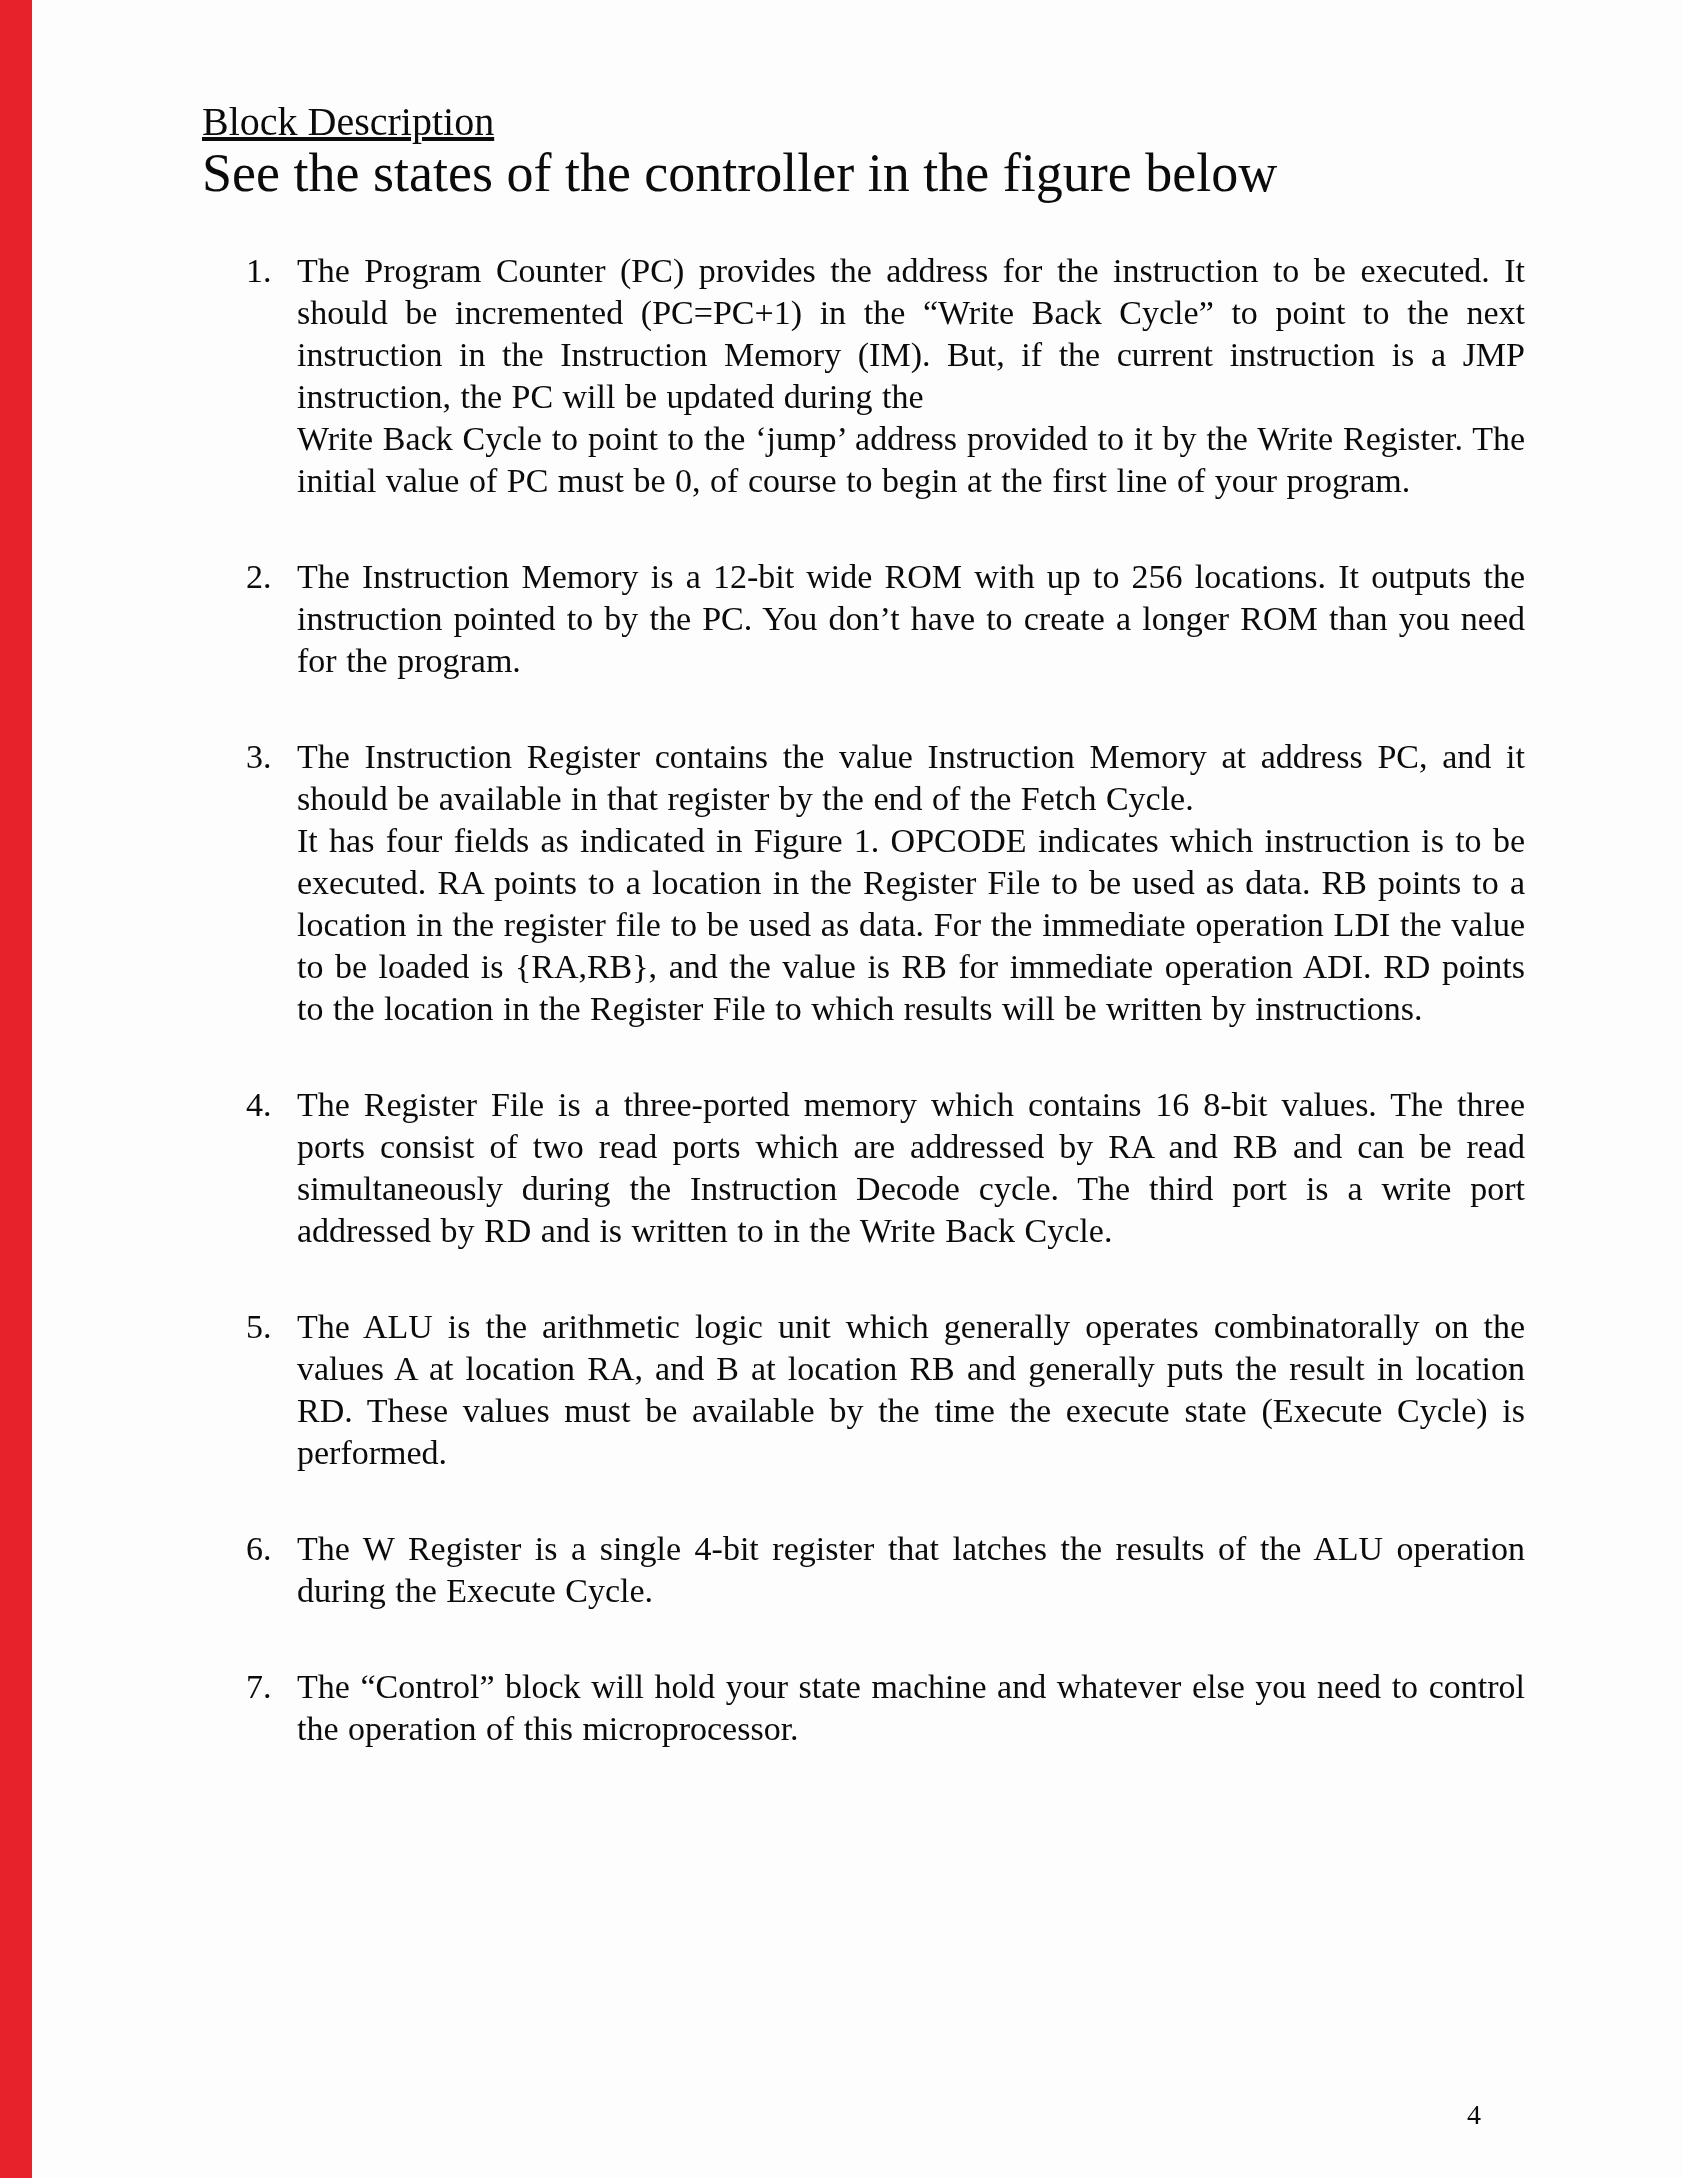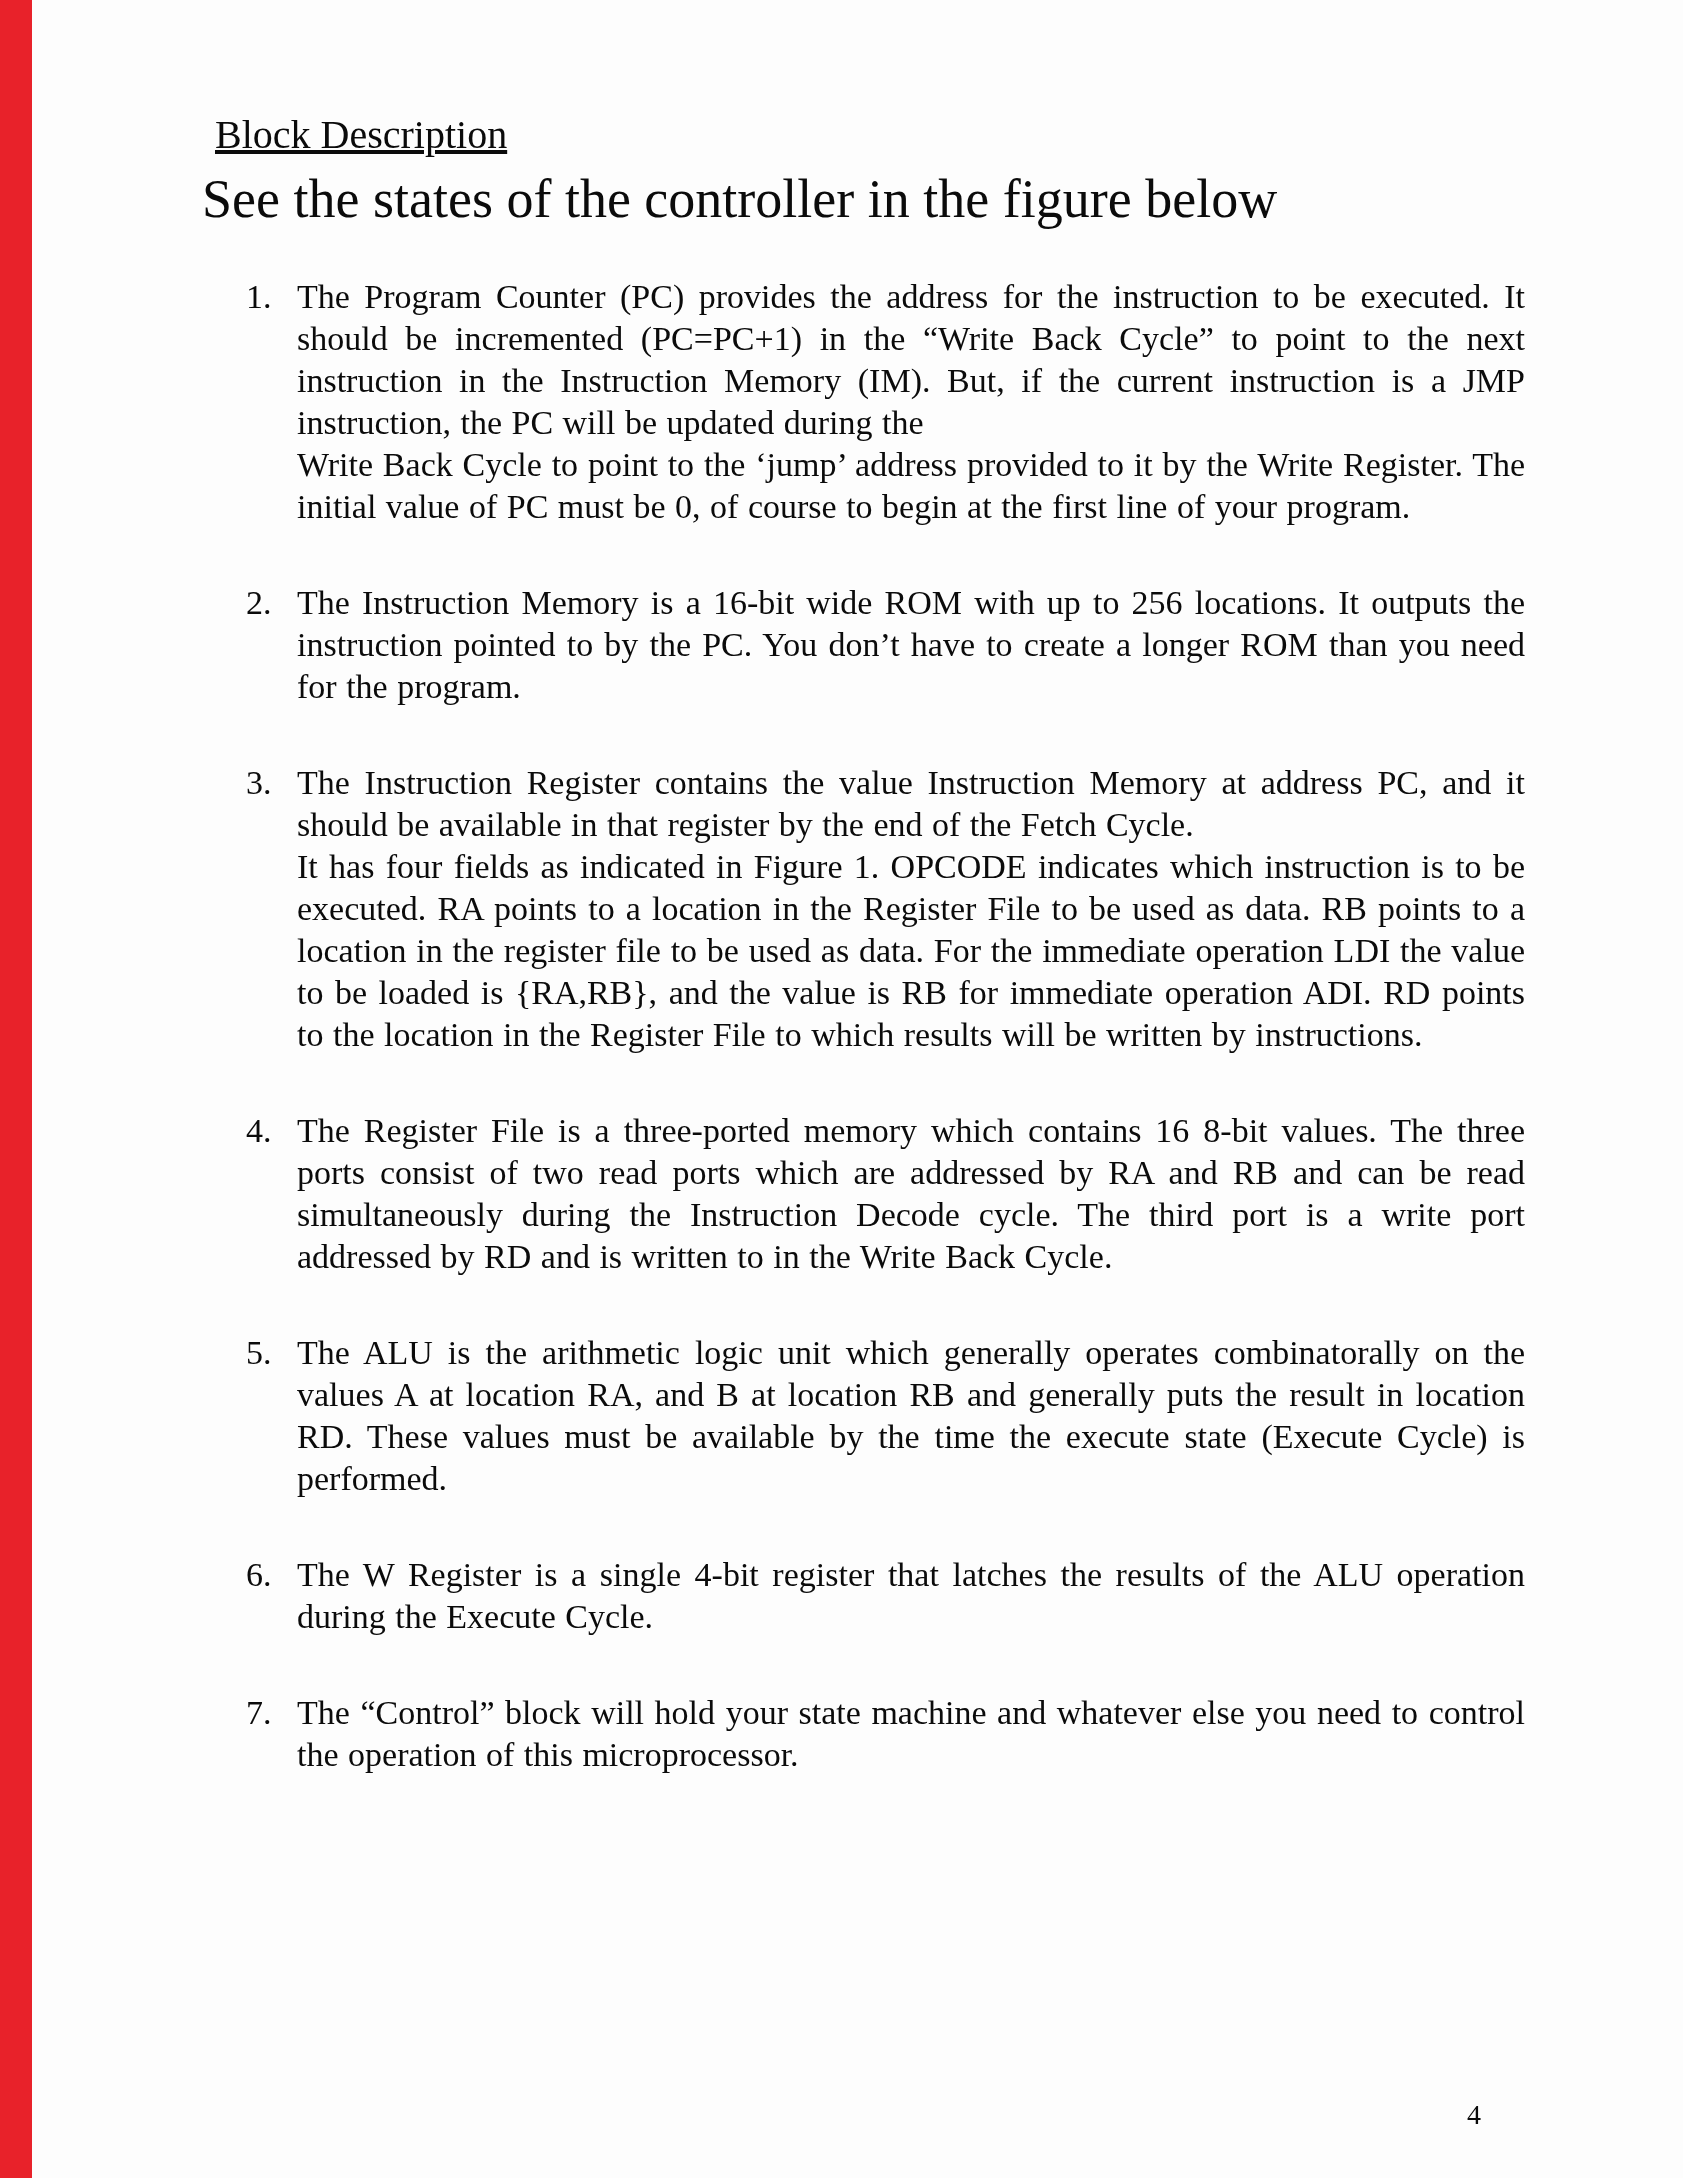--- a/index.html
+++ b/index.html
@@ -21,21 +21,21 @@
     position: absolute;
     left: 202px;
     top: 97px;
     width: 1323px;
   }
   .heading {
     font-size: 40px;
     line-height: 50px;
     font-weight: normal;
     text-decoration: underline;
-    margin: 13px;
+    margin: 0;
   }
   .subheading {
     font-size: 54px;
     line-height: 53px;
     margin: 0;
   }
   .list { margin-top: 50px; }
   .item {
     position: relative;
     padding-left: 95px;
@@ -76,21 +76,21 @@
   <div class="subheading">See the states of the controller in the figure below</div>
   <div class="list" id="list">
   <div class="item">
     <span class="marker">1.</span>
     <span class="paras"><p>The Program Counter (PC) provides the address for the instruction to be executed. It should be incremented (PC=PC+1) in the “Write Back Cycle”  to point to the next instruction in the Instruction Memory (IM). But, if the current instruction is a JMP instruction, the PC will be updated during the
 Write Back Cycle to point to the ‘jump’ address provided to it by the Write Register. The initial value of PC must be 0, of course to begin at the first line of your program.</p></span>
   </div>
 
   <div class="item">
     <span class="marker">2.</span>
-    <span class="paras"><p>The Instruction Memory is a 16-bit wide ROM with up to 256 locations. It outputs the instruction pointed to by the PC. You don’t have to create a longer ROM than you need for the program.</p></span>
+    <span class="paras"><p>The Instruction Memory is a 12-bit wide ROM with up to 256 locations. It outputs the instruction pointed to by the PC. You don’t have to create a longer ROM than you need for the program.</p></span>
   </div>
 
   <div class="item">
     <span class="marker">3.</span>
     <span class="paras"><p>The Instruction Register contains the value Instruction Memory at address PC, and it should be available in that register by the end of the Fetch Cycle.</p><p>It has four fields as indicated in Figure 1. OPCODE indicates which instruction is to be executed. RA points to a location in the Register File to be used as data. RB points to a location in the register file to be used as data. For the immediate operation LDI the value to be loaded is {RA,RB}, and the value is RB for immediate operation ADI. RD points to the location in the Register File to which results will be written by instructions.</p></span>
   </div>
 
   <div class="item">
     <span class="marker">4.</span>
     <span class="paras"><p>The Register File is a three-ported memory which contains 16 8-bit values. The three ports consist of two read ports which are addressed by RA and RB and can be read simultaneously during the Instruction Decode cycle. The third port is a write port addressed by RD and is written to in the Write Back Cycle.</p></span>

